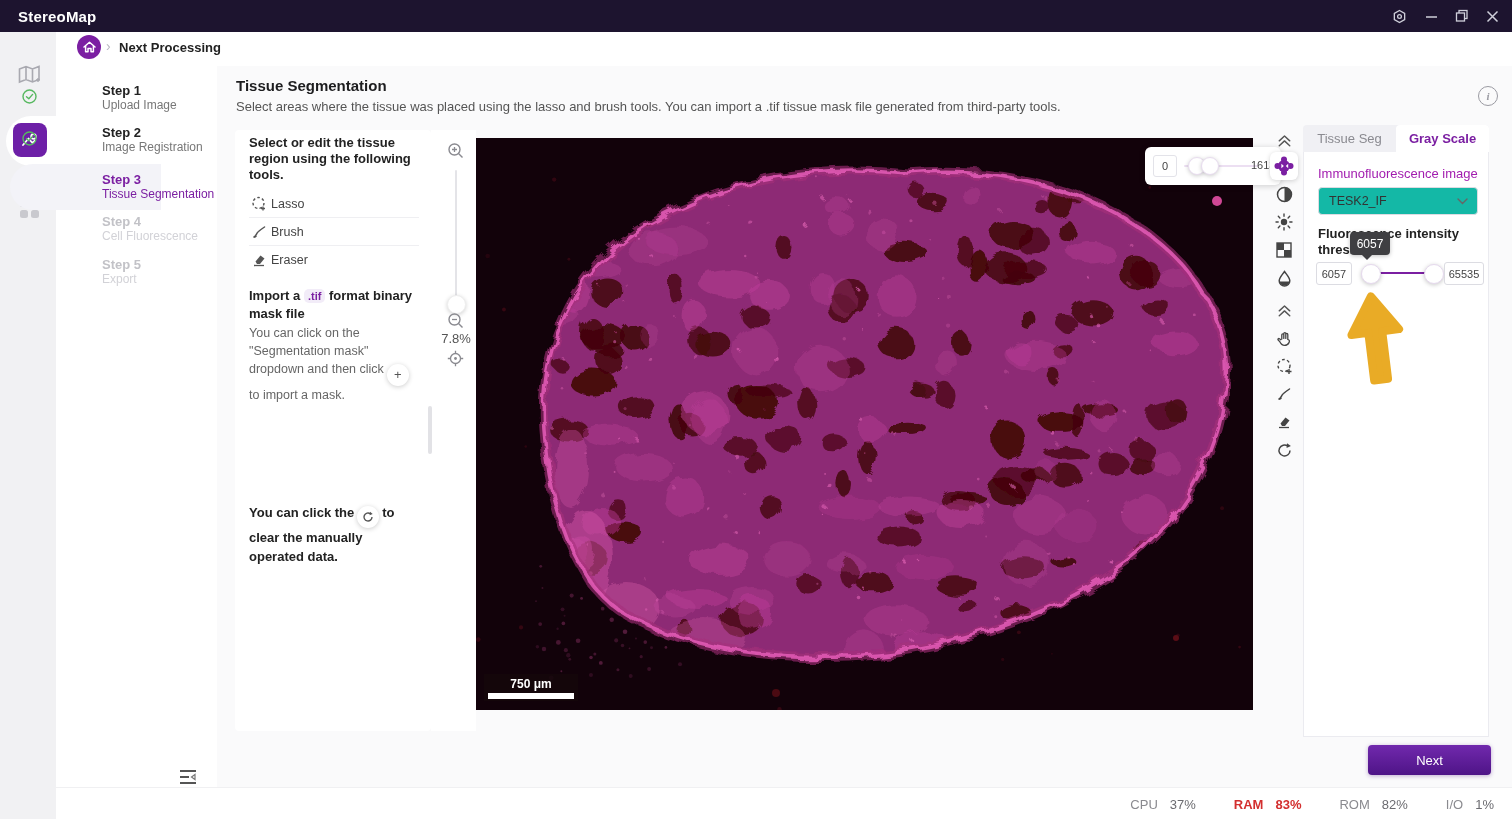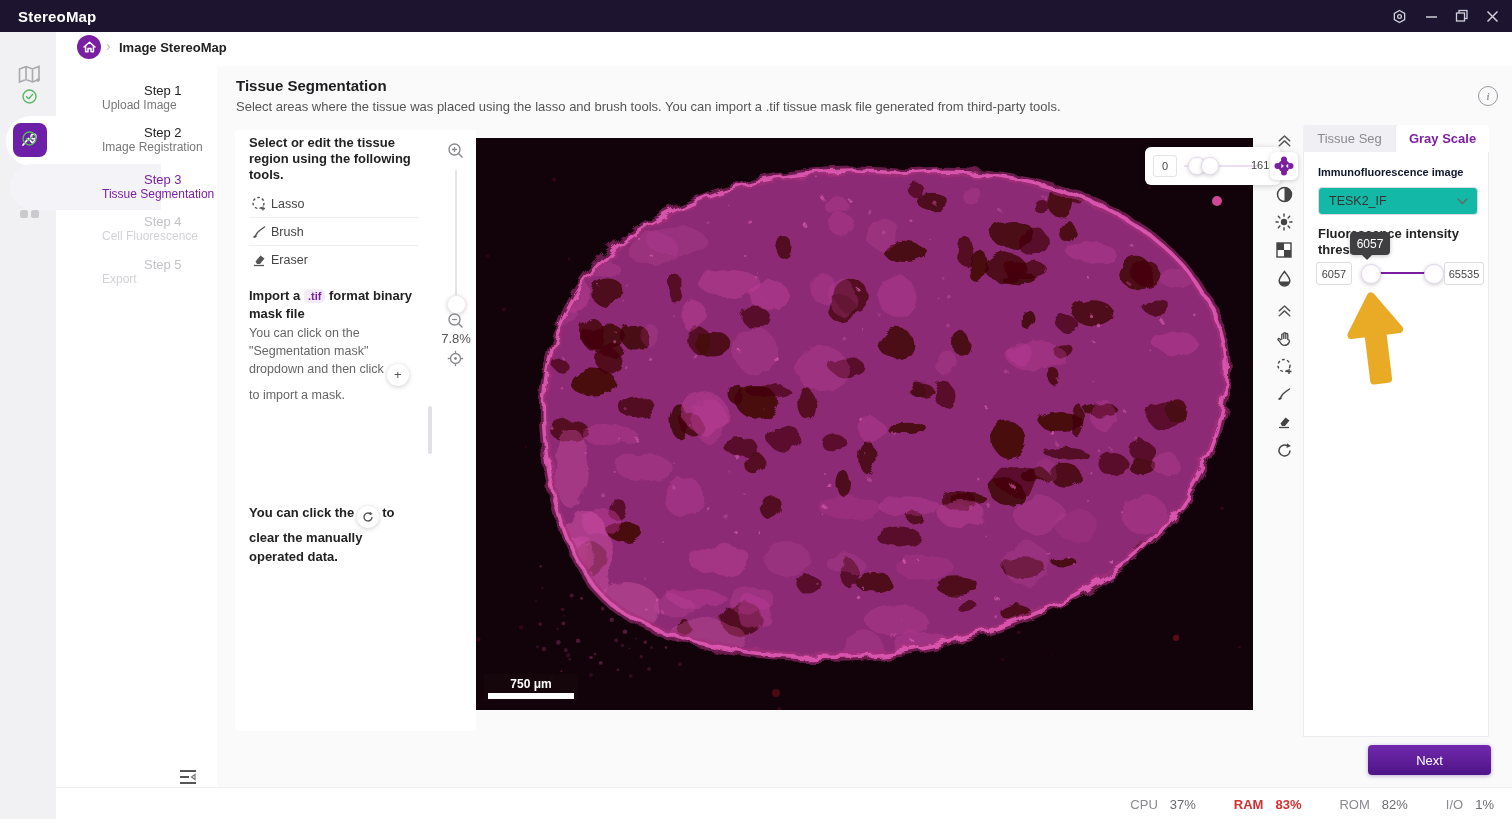--- a/index.html
+++ b/index.html
@@ -13,21 +13,21 @@
   #rail{left:0;top:32px;width:56px;height:787px;background:#f1f1f3;}
   .rail-ico{position:absolute;left:17px;width:24px;height:24px;display:flex;align-items:center;justify-content:center;}
   #rail-active-pill{position:absolute;left:6px;top:116px;width:50px;height:50px;background:#fff;border-radius:25px 0 0 25px;}
   #rail-img-btn{position:absolute;left:13px;top:123px;width:34px;height:34px;background:#6d1fa7;border-radius:8px;display:flex;align-items:center;justify-content:center;}
   
   #home-btn{left:77px;top:35px;width:24px;height:24px;border-radius:50%;background:#7b1fa2;display:flex;align-items:center;justify-content:center;}
   #crumb-sep{left:106px;top:38px;color:#b9b9c0;font-size:14px;}
   #crumb-label{left:119px;top:40px;font-size:13px;font-weight:bold;color:#222;}
   
   #steps{left:56px;top:66px;width:161px;height:722px;background:#fff;}
-  .step-title{font-size:13px;font-weight:normal;color:#222;margin-left:42px;}
+  .step-title{font-size:13px;font-weight:bold;color:#222;}
   .step-sub{font-size:12px;color:#777;}
   .step-done-ico{position:absolute;left:22px;width:15px;height:15px;}
   .pending .step-title{color:#c2c2c7;}
   .pending .step-sub{color:#d2d2d7;}
   #step3-pill{position:absolute;left:10px;top:164px;width:151px;height:46px;background:#f3f3f8;border-radius:23px 0 0 23px;}
   .active-step .step-title,.active-step .step-sub{color:#7b1fa2;}
   #steps-collapse{left:178px;top:768px;width:20px;height:20px;}
   
   #content-bg{left:217px;top:66px;width:1295px;height:722px;background:#fafafb;}
   #page-title{left:236px;top:77px;font-size:15px;font-weight:bold;color:#1d1d1f;}
@@ -67,21 +67,21 @@
   #range-max{position:absolute;left:106px;top:12px;font-size:11px;color:#444;}
   
   #toolbar{left:1267px;top:126px;width:36px;height:360px;}
   .tb-btn{position:absolute;left:3px;width:28px;height:28px;display:flex;align-items:center;justify-content:center;}
   .tb-active{background:#fff;border-radius:6px;box-shadow:0 1px 5px rgba(0,0,0,.18);z-index:6;}
   
   #rp-tabstrip{left:1303px;top:125px;width:186px;height:27px;background:#f0f0f4;border-radius:4px 4px 0 0;display:flex;}
   .rp-tab{flex:1;display:flex;align-items:center;justify-content:center;font-size:13px;color:#8a8a90;}
   .rp-tab.active{background:#fff;color:#7b1fa2;font-weight:bold;border-radius:4px 4px 0 0;}
   #rp-body{left:1303px;top:152px;width:186px;height:585px;background:#fff;border:1px solid #ebebf0;border-top:none;box-sizing:border-box;}
-  #if-label{left:1318px;top:166px;font-size:11px;font-weight:bold;color:#0f172a;}
+  #if-label{left:1318px;top:166px;font-size:13px;font-weight:normal;color:#a21caf;}
   #if-select{left:1318px;top:187px;width:158px;height:26px;border:1px solid #dcdce2;border-radius:4px;display:flex;align-items:center;background:#14b8a6;}
   #if-select span{font-size:12.5px;color:#333;margin-left:10px;flex:1;}
   #thresh-label{left:1318px;top:226px;font-size:13px;font-weight:bold;color:#222;line-height:16px;width:160px;}
   #thresh-tip{left:1350px;top:232px;width:40px;height:23px;background:#3f3f42;border-radius:4px;color:#fff;font-size:12px;display:flex;align-items:center;justify-content:center;z-index:4;box-shadow:0 1px 4px rgba(0,0,0,.25);}
   #thresh-tip:after{content:"";position:absolute;left:12px;top:23px;border:5px solid transparent;border-top-color:#3f3f42;}
   #sl-min{left:1316px;top:262px;width:34px;height:21px;border:1px solid #dcdce2;border-radius:3px;font-size:11px;display:flex;align-items:center;justify-content:center;color:#444;background:#fff;}
   #sl-track{left:1362px;top:272px;width:78px;height:2px;background:#7b1fa2;border-radius:1px;}
   .sl-handle{position:absolute;top:264px;width:18px;height:18px;border-radius:50%;background:#fff;border:1px solid #e6d9ee;box-shadow:0 1px 4px rgba(0,0,0,.22);}
   #sl-max{left:1444px;top:262px;width:38px;height:21px;border:1px solid #dcdce2;border-radius:3px;font-size:11px;display:flex;align-items:center;justify-content:center;color:#444;background:#fff;}
   #big-arrow{left:1334px;top:288px;z-index:3;}
@@ -146,21 +146,21 @@
         <rect x="12" y="12" width="8" height="8" rx="2.5" fill="#c9c9ce"></rect>
       </svg>
   </div>
 
   <div id="home-btn" class="abs">
     <svg width="13" height="12" viewBox="0 0 13 12">
         <path d="M1,6 L6.5,1.2 L12,6 M2.6,5 V10.8 H5 V7.5 H8 V10.8 H10.4 V5" fill="none" stroke="#fff" stroke-width="1.5" stroke-linejoin="round" stroke-linecap="round"></path>
       </svg>
   </div>
   <span id="crumb-sep" class="abs">›</span>
-  <span id="crumb-label" class="abs">Image StereoMap</span>
+  <span id="crumb-label" class="abs">Next Processing</span>
 
   <div id="steps" class="abs"></div>
   <div id="step3-pill"></div>
 
   <svg class="step-done-ico" style="top:89px" viewBox="0 0 15 15">
       <circle cx="7.5" cy="7.5" r="6.5" fill="none" stroke="#57b860" stroke-width="1.4"></circle>
       <path d="M4.5,7.7 L6.8,9.8 L10.6,5.4" fill="none" stroke="#57b860" stroke-width="1.4" stroke-linecap="round" stroke-linejoin="round"></path>
     </svg>
   <div class="abs" style="left:102px;top:83px">
     <div class="step-title">Step 1</div>

